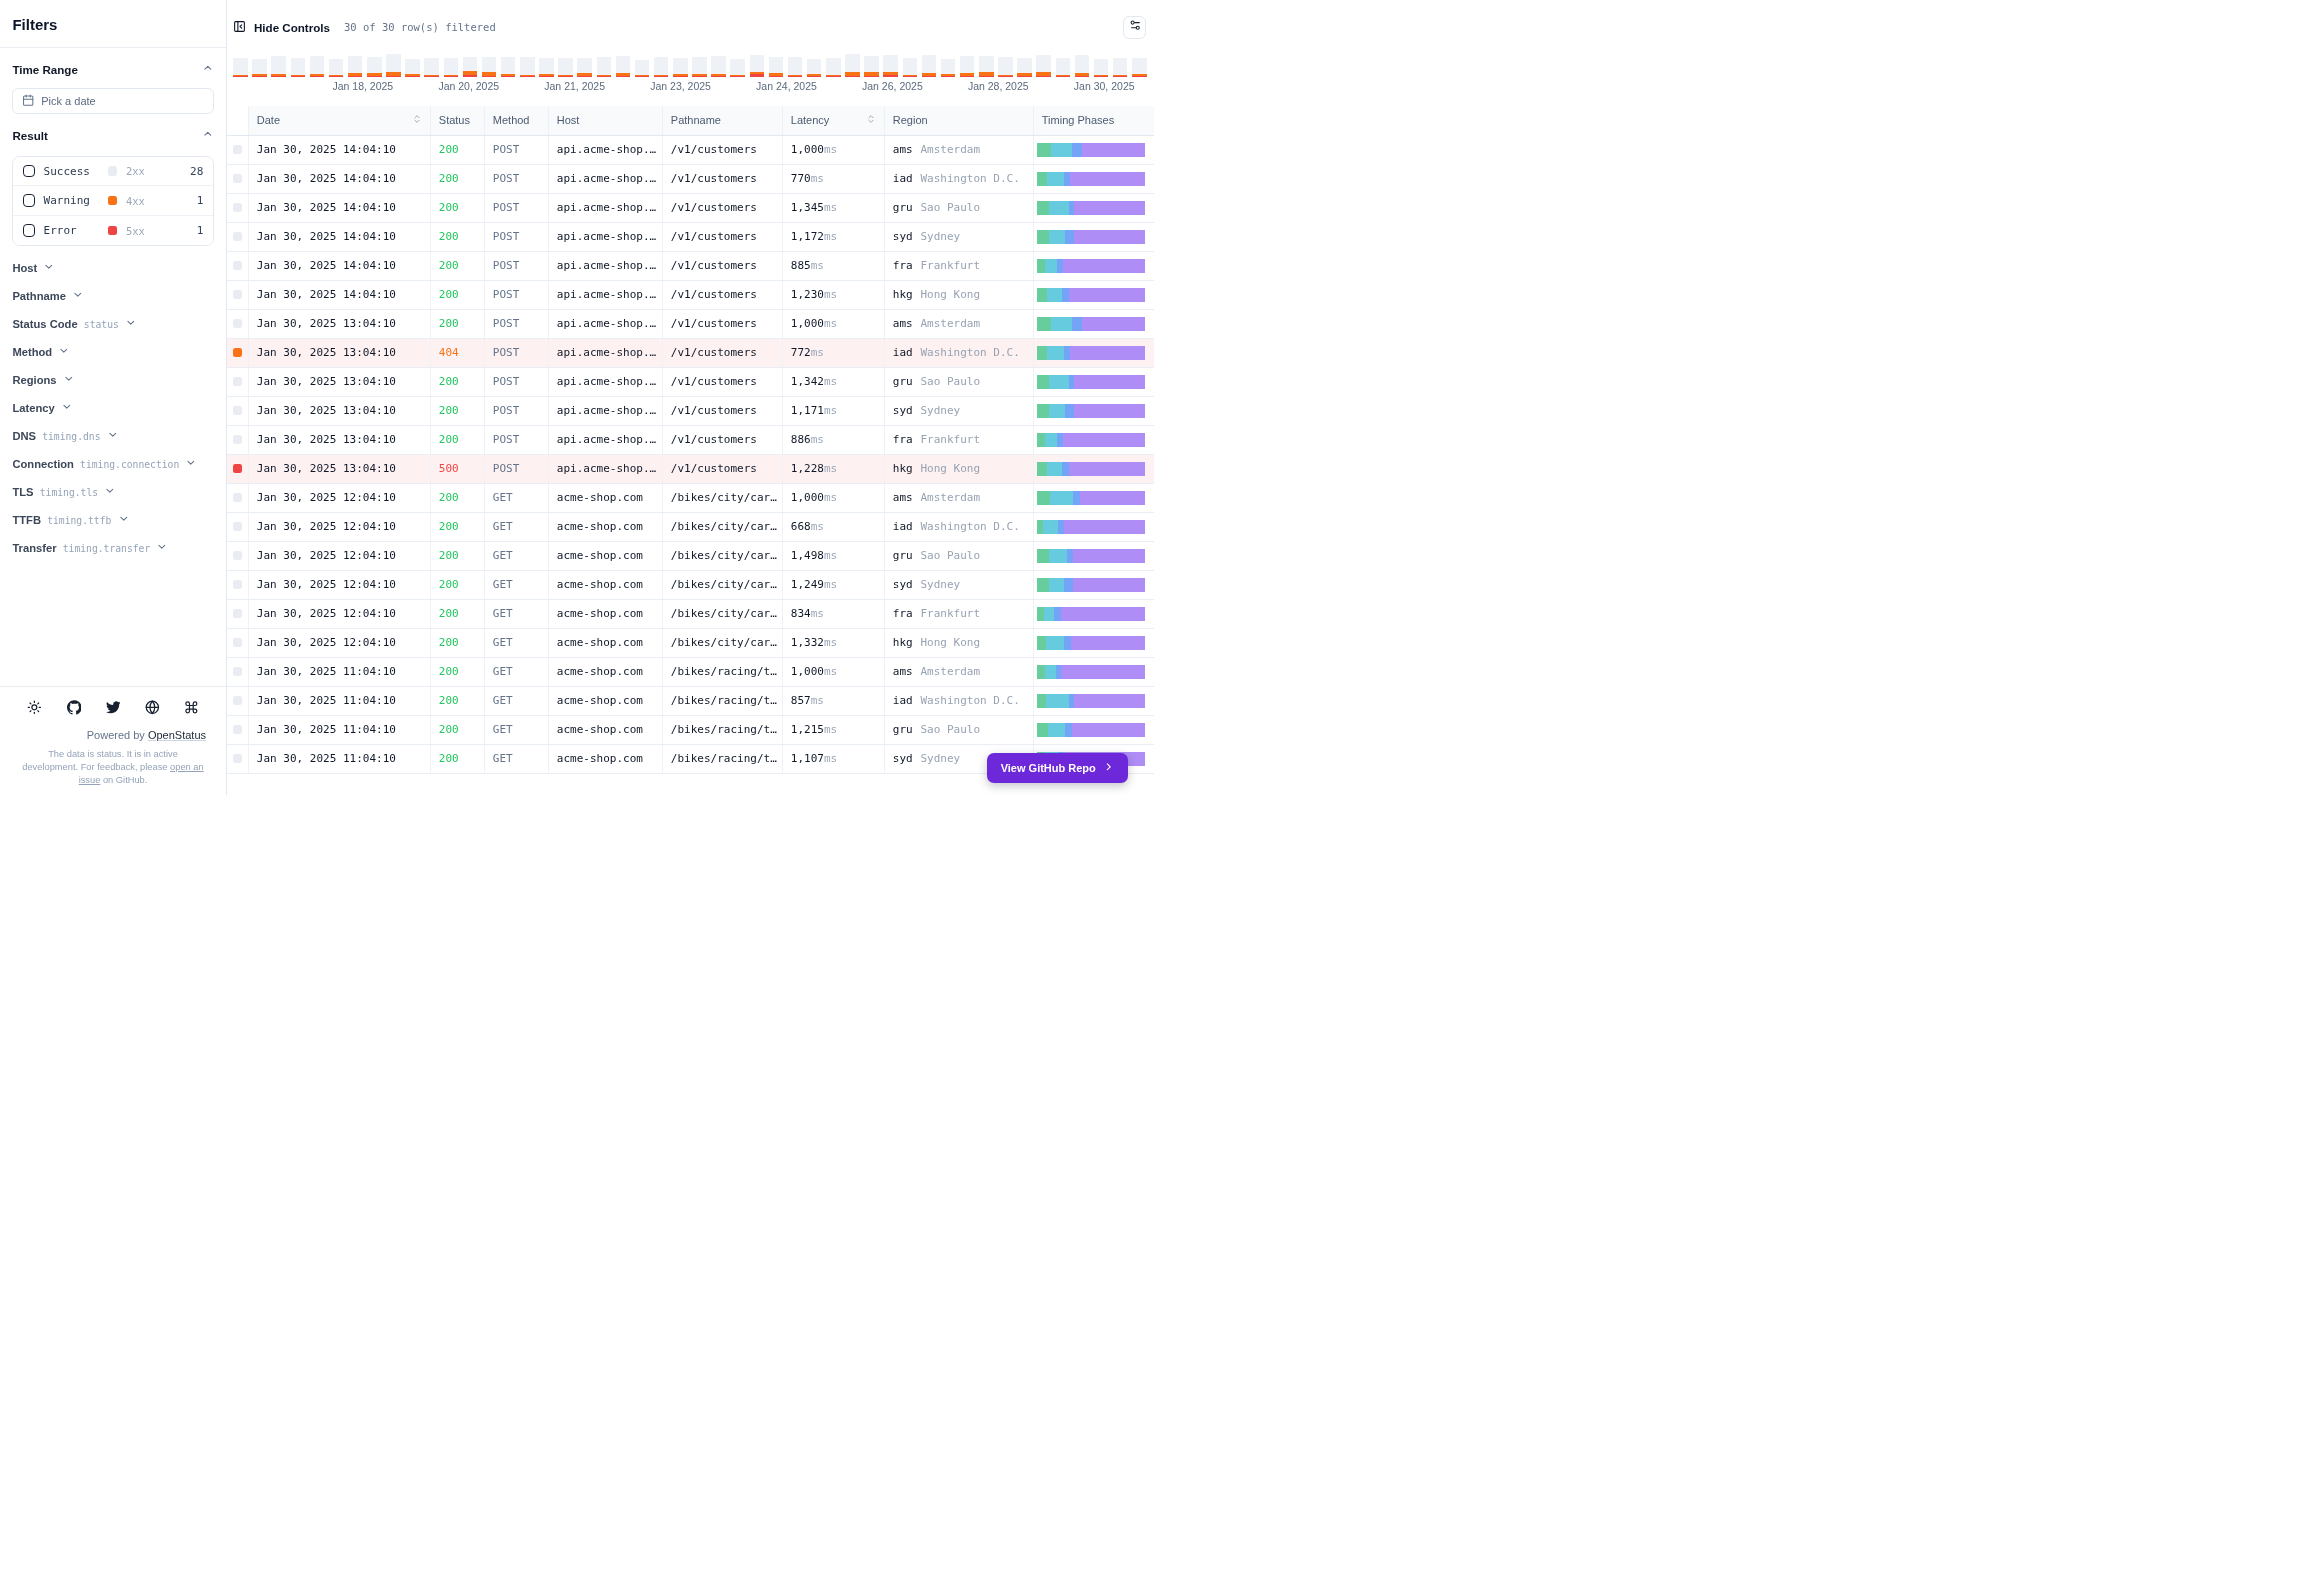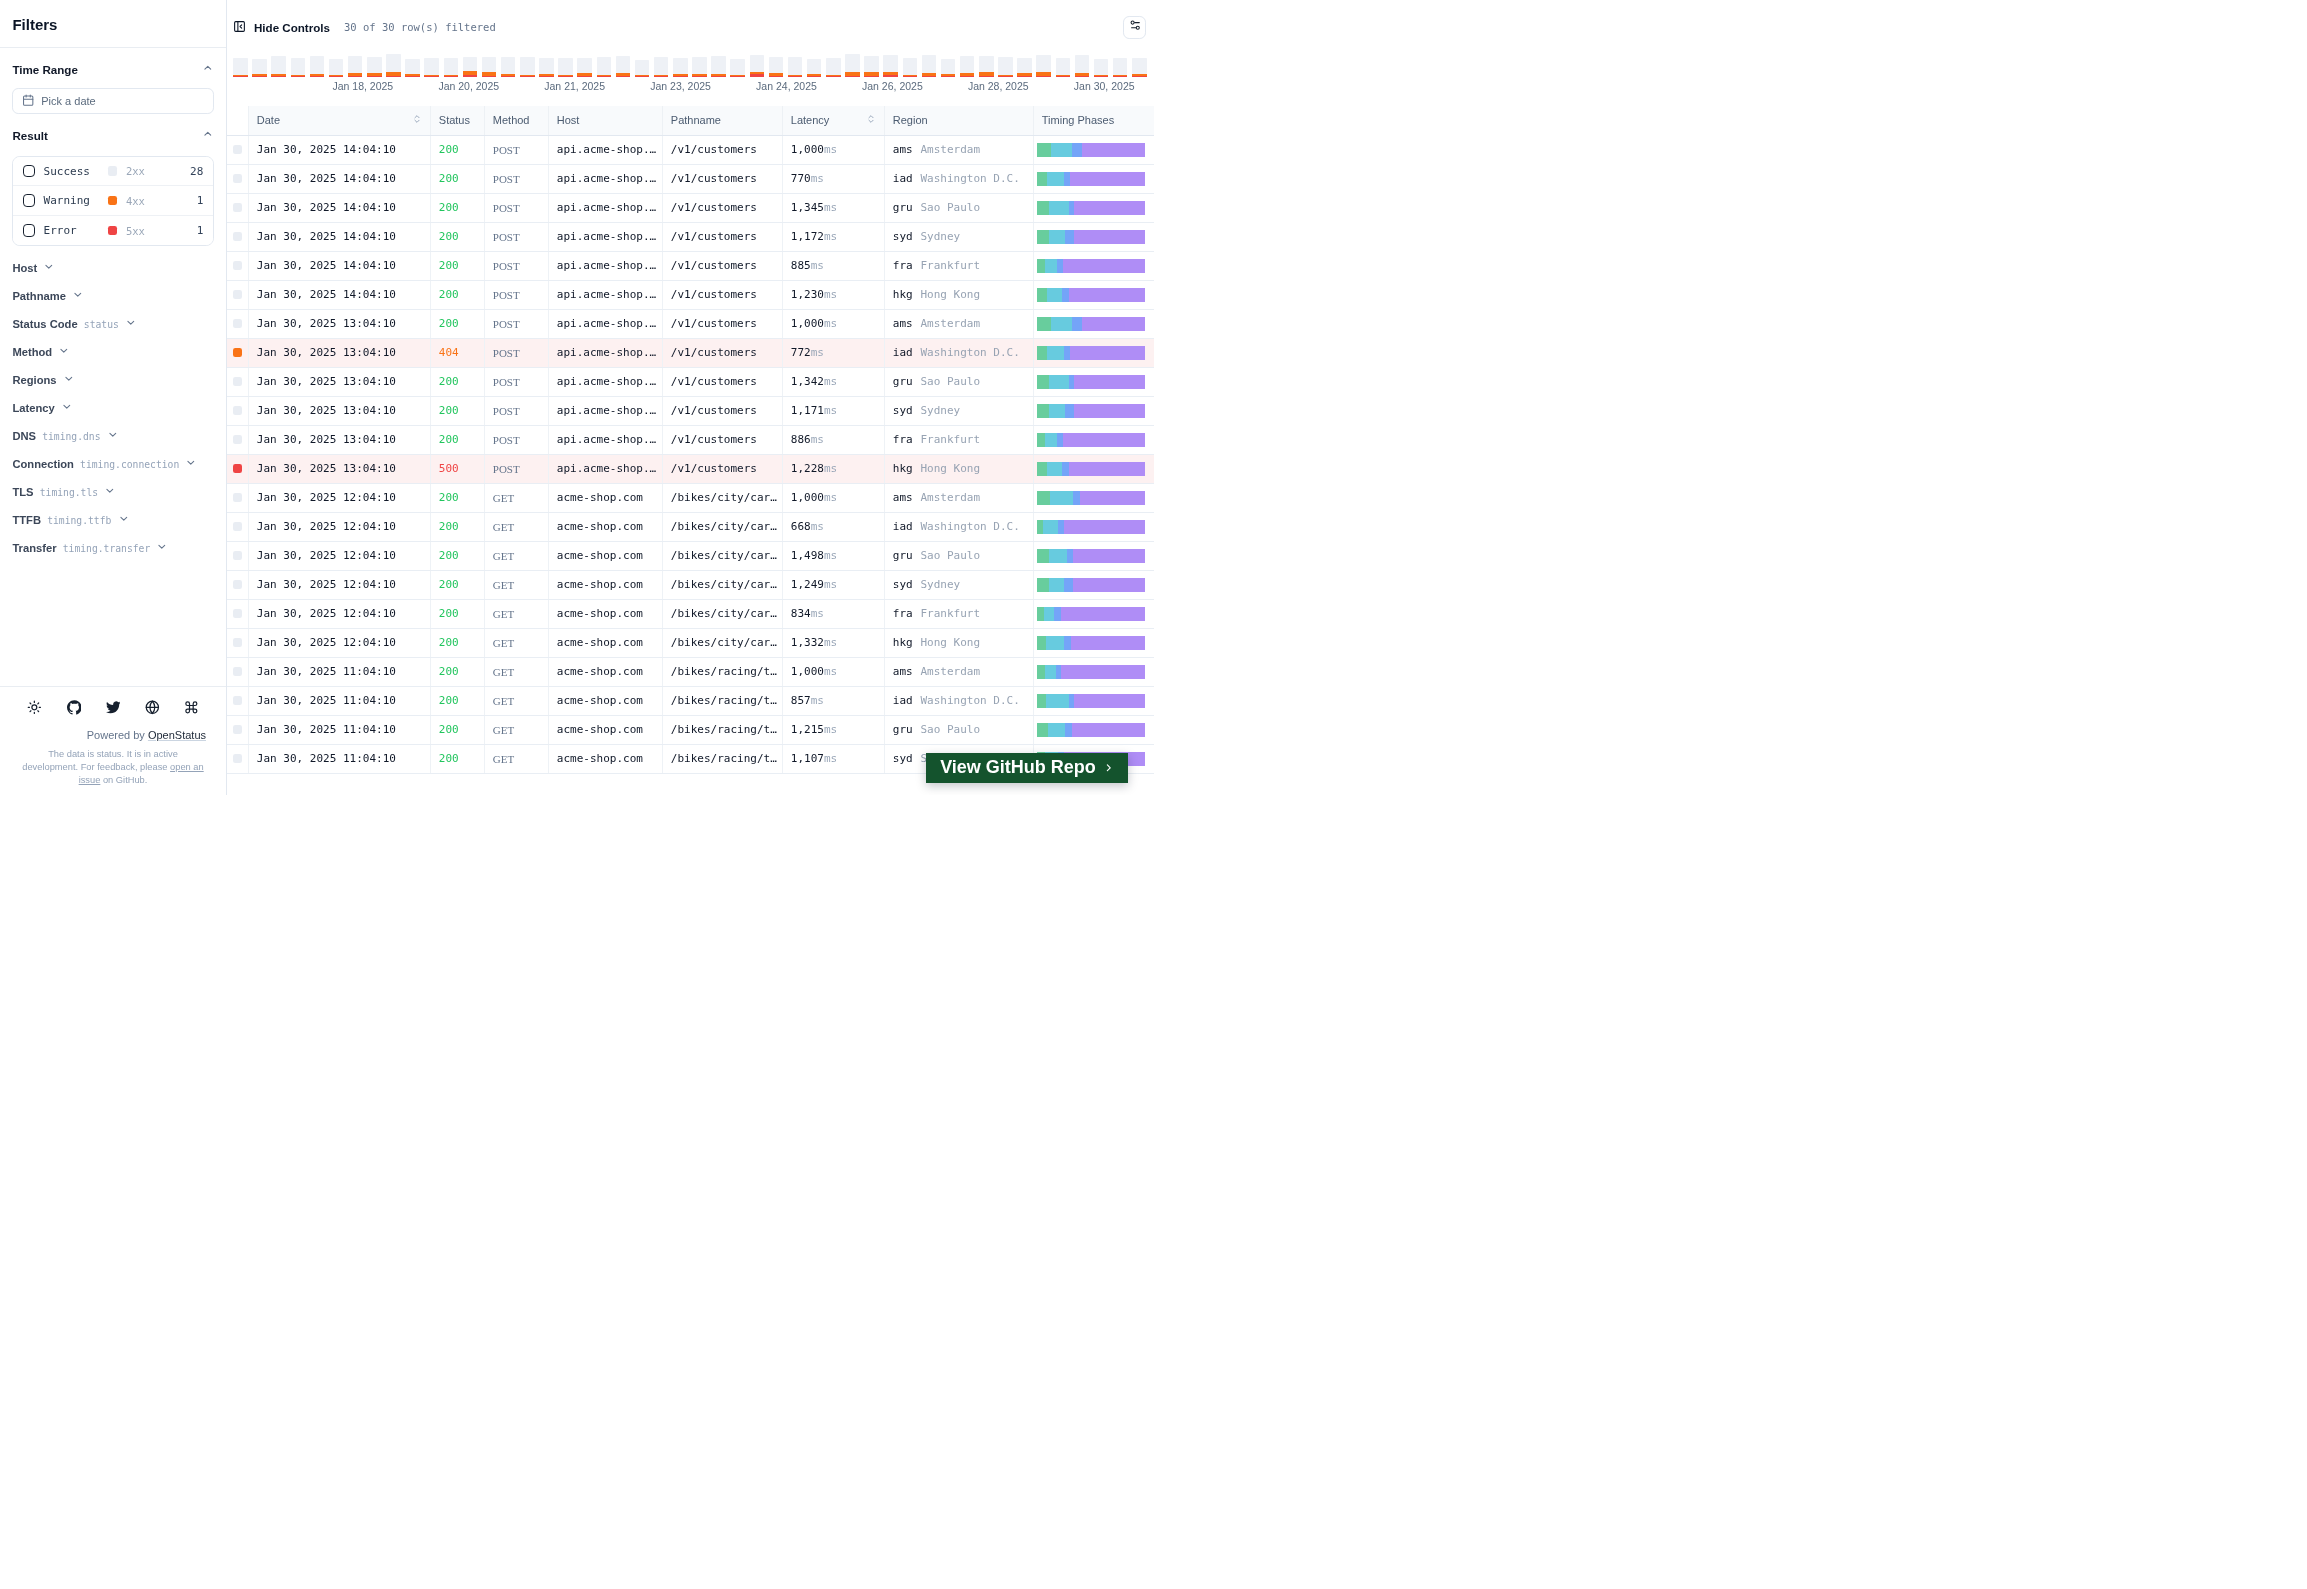--- a/index.html
+++ b/index.html
@@ -81,30 +81,30 @@
         cursor:pointer; background:#fff; }
   .tr.warn, .tr.err { background:#fdf1f1; }
   .td { display:flex; align-items:center; padding:0 7.8px; border-right:0.8px solid #eef2f6;
         font-family:"DejaVu Sans Mono", monospace; font-size:11px; color:#101828;
         white-space:nowrap; overflow:hidden; }
   .td:last-child { border-right:none; }
   .td.c-ind { justify-content:center; padding:0; }
   .ind { width:8.5px; height:8.5px; border-radius:2.3px; background:#e9edf3; }
   .ind.warn { background:#f97316; } .ind.err { background:#ef4444; }
   .td.c-status.ok { color:#22c55e; } .td.c-status.warn { color:#f97316; } .td.c-status.err { color:#ef4444; }
-  .td.c-method { color:#64748b;font-family:Liberation Serif, serif; }
+  .td.c-method { color:#64748b; }
   .td.c-lat .unit { color:#9aa7b8; }
   .td.c-region .city { color:#97a3b3; margin-left:7.8px; }
   .td.c-timing { padding:0 8.5px 0 3.1px; }
   .tbar { flex:1; height:14px; display:flex; overflow:hidden; }
   .tbar div { height:100%; }
 
   .gh-btn { position:absolute; right:25.6px; bottom:12.4px; height:30px; padding:0 14px;
-            background:#14532d; color:#fff; border:none; border-radius:0; display:flex;
-            align-items:center; gap:7px; font-size:18px; font-weight:600; cursor:pointer;
+            background:#6d28d9; color:#fff; border:none; border-radius:7px; display:flex;
+            align-items:center; gap:7px; font-size:11px; font-weight:600; cursor:pointer;
             font-family:"Liberation Sans", sans-serif; box-shadow:0 3.1px 9.3px rgba(15,23,42,.25); }
 </style>
 </head>
 <body>
 
 <div class="app">
 
   <aside class="sidebar">
     <div class="sb-header">
       <div class="sb-title">Filters</div>

